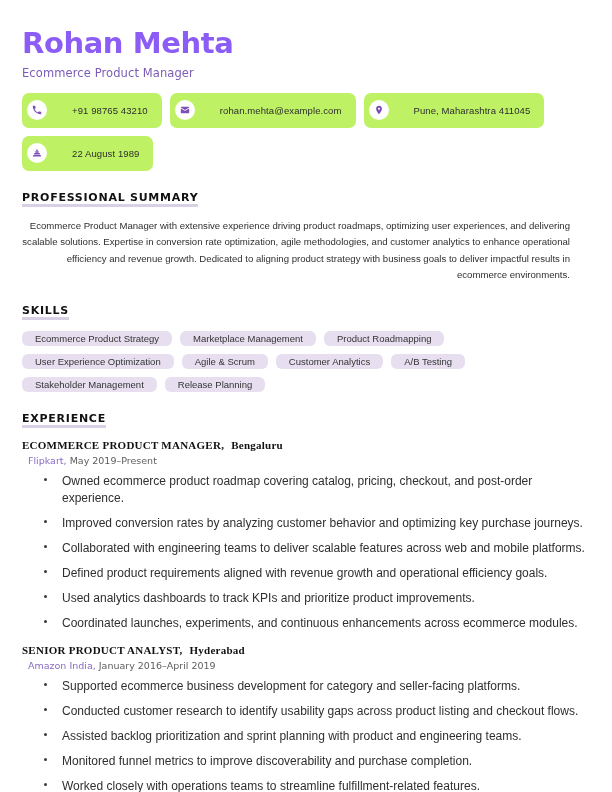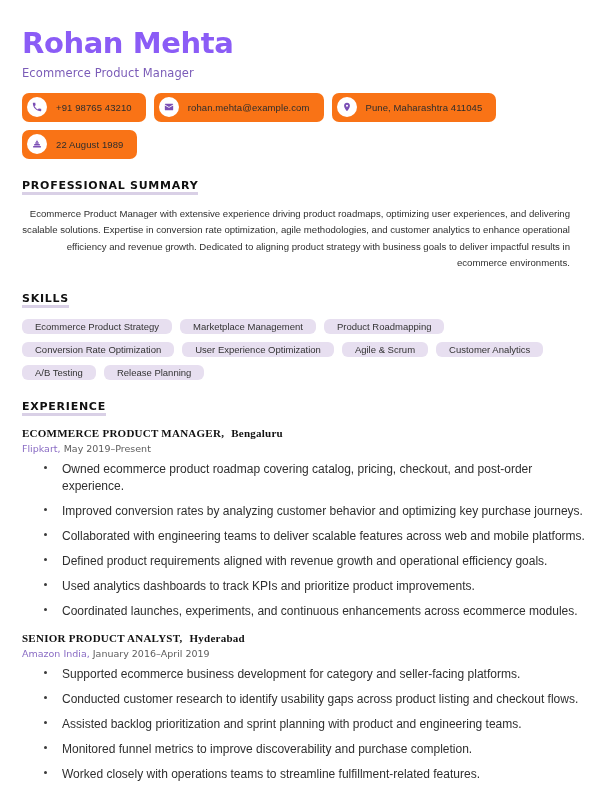--- a/index.html
+++ b/index.html
@@ -44,25 +44,26 @@
   .chip-rows { display: block; }
   .chip-row {
     display: flex;
     flex-wrap: nowrap;
     gap: 8px;
     margin-bottom: 8px;
   }
   .chip {
     display: flex;
     align-items: center;
-    background: #f97316;
+    background: #bef264;
     border-radius: 7px;
-    height: 29px;
+    height: 35px;
     padding: 0 14px 0 5px;
     box-sizing: border-box;
+    gap: 16px;
   }
   .chip-ico {
     width: 20px;
     height: 20px;
     border-radius: 50%;
     background: #ffffff;
     display: flex;
     align-items: center;
     justify-content: center;
     margin-right: 9px;
@@ -125,20 +126,21 @@
     color: #111111;
     letter-spacing: 0.25px;
     margin-bottom: 4px;
     font-family: Liberation Serif, serif;
   }
   .job-title .loc { margin-left: 7px; }
   .job-meta {
     font-size: 9.5px;
     margin-bottom: 7px;
     font-family: "DejaVu Sans", sans-serif;
+    margin-left: 6px;
   }
   .job-meta .company { color: #8a6cc4; }
   .job-meta .dates { color: #5d5d5d; }
   ul.bullets {
     list-style: none;
     margin: 0;
     padding: 0 0 0 22px;
   }
   ul.bullets li {
     position: relative;
@@ -215,25 +217,25 @@
     <div class="sec-head">PROFESSIONAL SUMMARY</div>
     <p class="summary">Ecommerce Product Manager with extensive experience driving product roadmaps, optimizing user experiences, and delivering scalable solutions. Expertise in conversion rate optimization, agile methodologies, and customer analytics to enhance operational efficiency and revenue growth. Dedicated to aligning product strategy with business goals to deliver impactful results in ecommerce environments.</p>
   </div>
 
   <div class="section">
     <div class="sec-head">SKILLS</div>
     <div class="skills">
         <div class="skill">Ecommerce Product Strategy</div>
         <div class="skill">Marketplace Management</div>
         <div class="skill">Product Roadmapping</div>
-        <div class="skill">Conversion Rate Optimization</div>
         <div class="skill">User Experience Optimization</div>
         <div class="skill">Agile &amp; Scrum</div>
         <div class="skill">Customer Analytics</div>
         <div class="skill">A/B Testing</div>
+        <div class="skill">Stakeholder Management</div>
         <div class="skill">Release Planning</div>
       </div>
   </div>
 
   <div class="section">
     <div class="sec-head">EXPERIENCE</div>
     <div>
         <div class="job">
           <div class="job-title"><span>ECOMMERCE PRODUCT MANAGER,</span><span class="loc">Bengaluru</span></div>
           <div class="job-meta"><span class="company">Flipkart,</span> <span class="dates">May 2019–Present</span></div>

